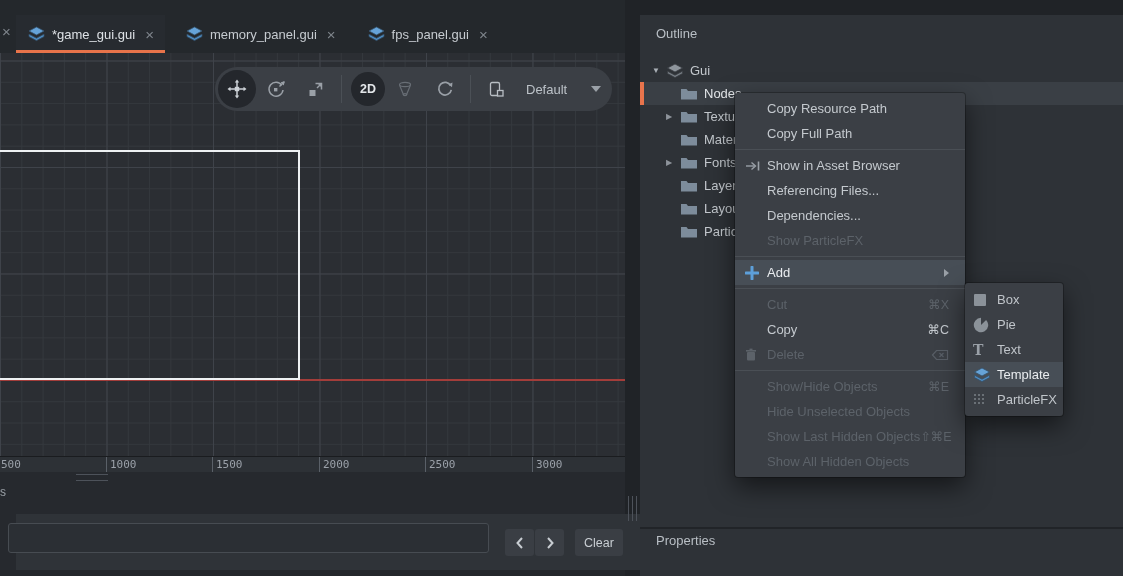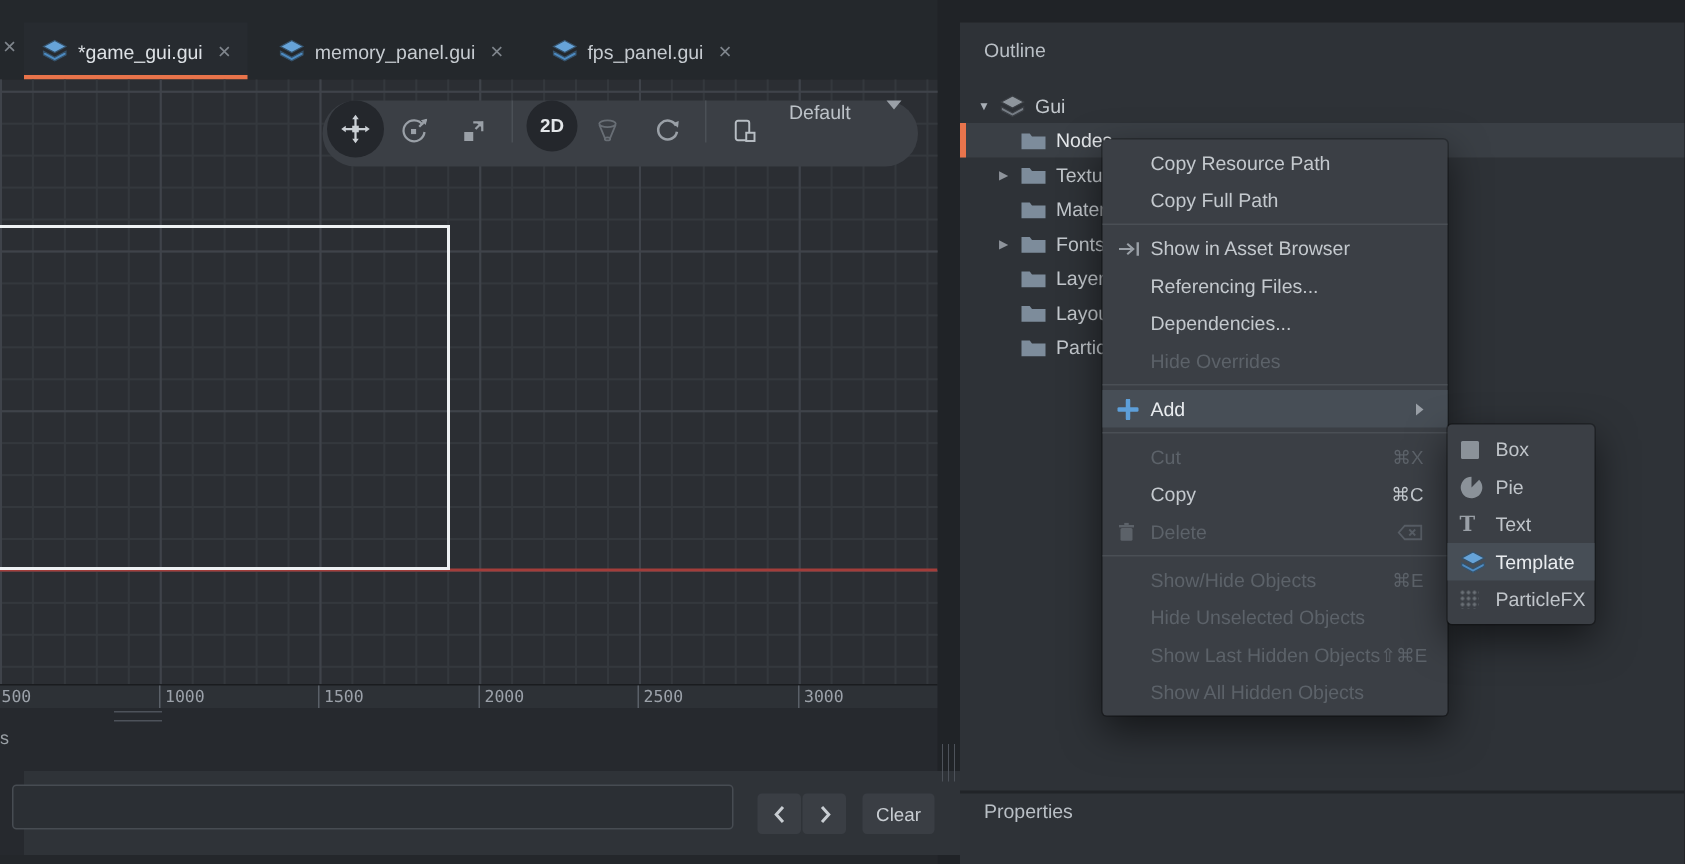--- a/index.html
+++ b/index.html
@@ -22,21 +22,21 @@
       linear-gradient(#3f434a 1px, transparent 1px),
       linear-gradient(90deg, #3f434a 1px, transparent 1px),
       linear-gradient(#34383d 1px, transparent 1px),
       linear-gradient(90deg, #34383d 1px, transparent 1px);
     background-size:106.5px 106.5px,106.5px 106.5px,21.3px 21.3px,21.3px 21.3px;
     background-position:0 7.5px,0 0,0 7.5px,0 0; }
   .x-axis { position:absolute; left:0; top:326px; width:625px; height:2px; background:#a33d3a; }
   .scene-rect { position:absolute; left:-110px; top:97px; width:410px; height:230px; border:2px solid #eef1f3; }
 
   .vp-toolbar { position:absolute; left:215px; top:14px; width:397px; height:44px; border-radius:22px;
-    background:#3b3f45; display:flex; align-items:flex-start; }
+    background:#3b3f45; display:flex; align-items:center; }
   .tool-slot { width:40px; height:40px; display:flex; align-items:center; justify-content:center; }
   .tool-circle { width:38px; height:38px; border-radius:50%; background:#24272c; display:flex; align-items:center; justify-content:center; flex:none; margin-left:3px; }
   .tool-circle.sm { width:34px; height:34px; margin-left:4px; }
   .mode-2d { color:#e3e6e9; font-size:12.5px; font-weight:bold; }
   .vdiv { width:1px; height:28px; background:#4b5056; margin:0 5px; flex:none; }
   .profile-label { color:#bcc2c8; font-size:13px; margin:0 0 0 10px; }
   .caret-down { width:0; height:0; border-left:5px solid transparent; border-right:5px solid transparent; border-top:6px solid #9aa0a7; margin-left:24px; }
 
   
   .ruler { position:absolute; left:0; top:456px; width:625px; height:16px; background:#2d3136; border-top:1px solid #1a1c1f; }
@@ -306,21 +306,21 @@
     <div class="mi">
       <span class="ic"></span>
         <span class="lbl">Referencing Files...</span>
     </div>
     <div class="mi">
       <span class="ic"></span>
         <span class="lbl">Dependencies...</span>
     </div>
     <div class="mi disabled">
       <span class="ic"></span>
-        <span class="lbl">Hide Overrides</span>
+        <span class="lbl">Show ParticleFX</span>
     </div>
     <div class="msep"></div>
     <div class="mi hl">
       <span class="ic">
           <svg width="14" height="14" viewBox="0 0 14 14">
             <path d="M7 1v12M1 7h12" stroke="#5d9fd9" stroke-width="3" stroke-linecap="round"></path>
           </svg>
         </span>
       <span class="lbl">Add</span>
       <span class="sub-caret"></span>

